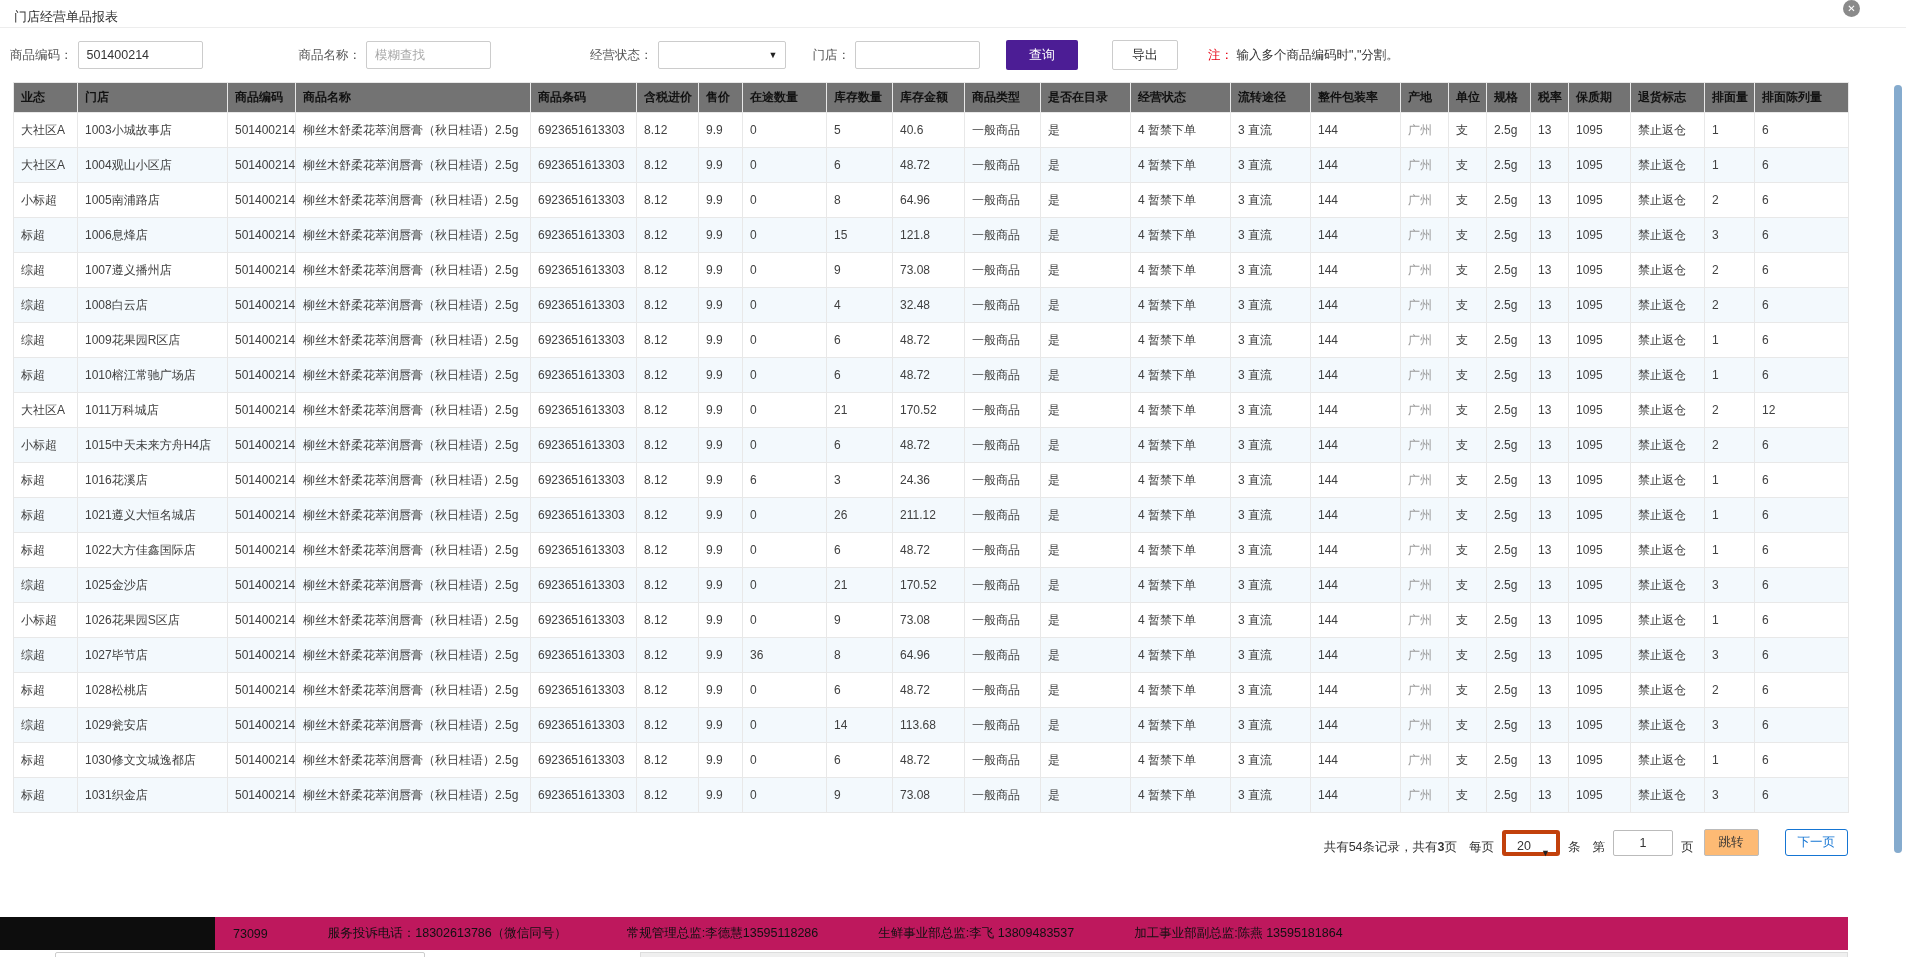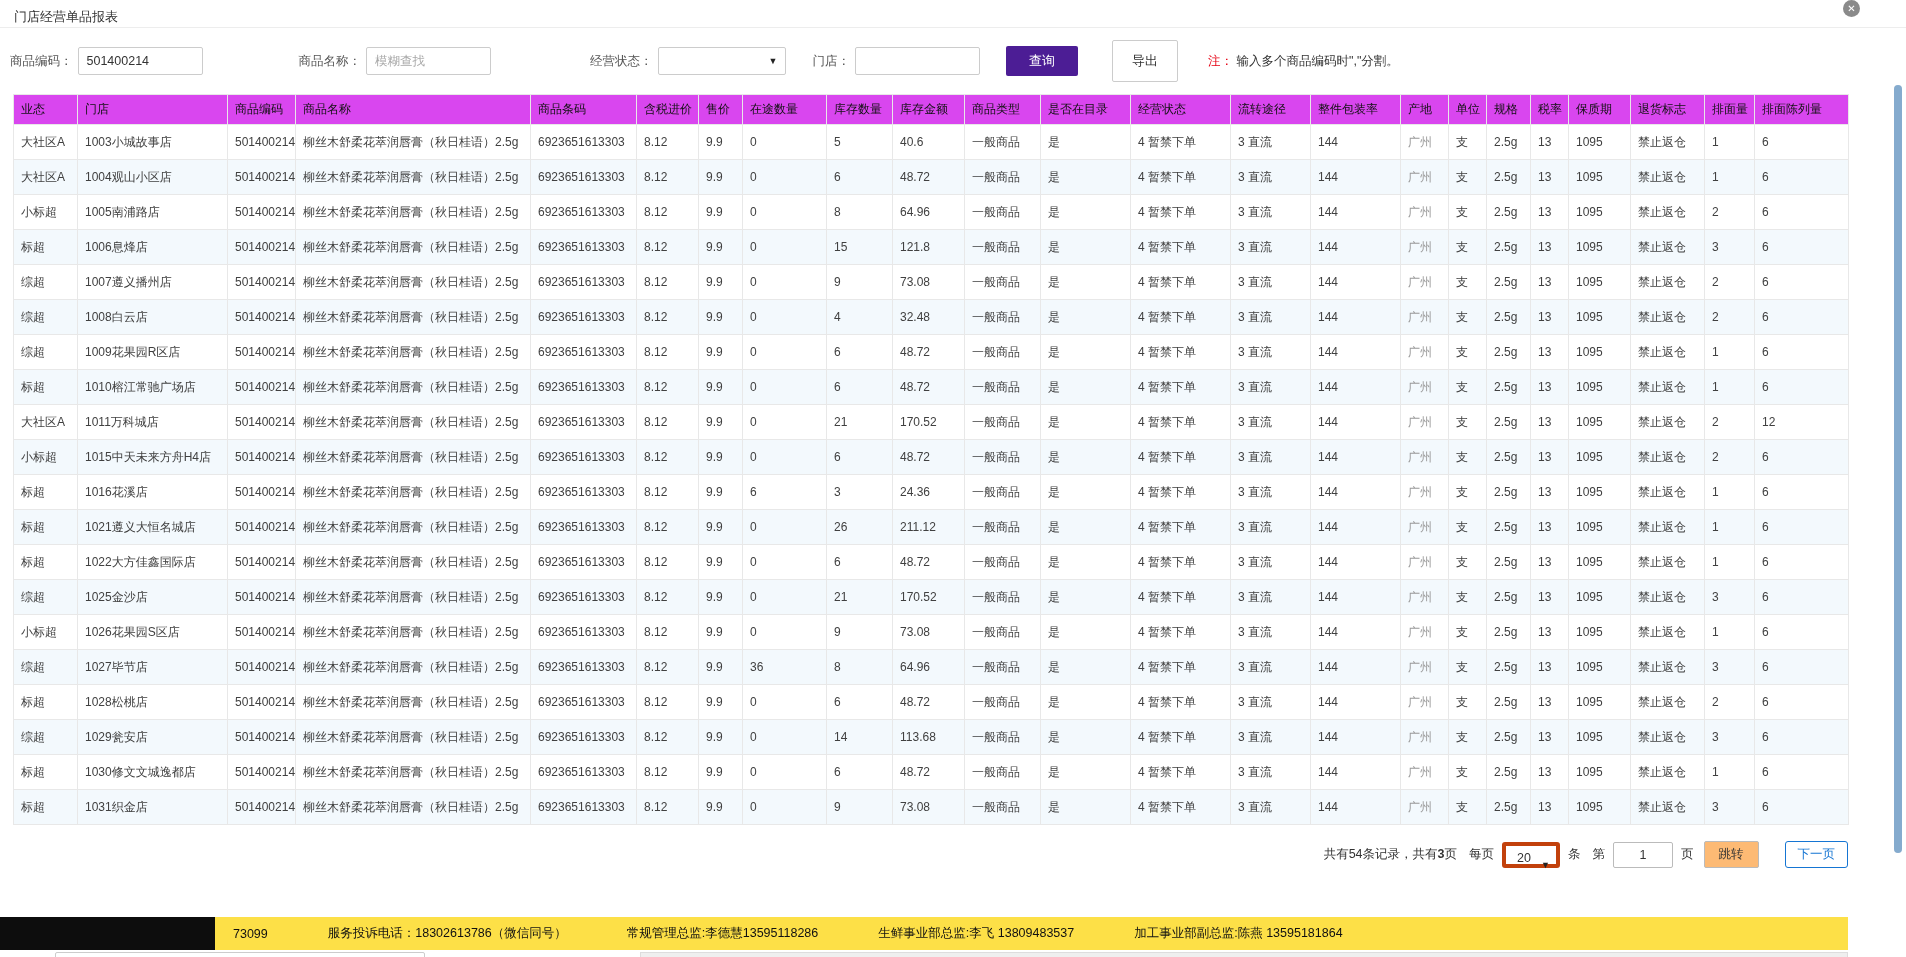--- a/index.html
+++ b/index.html
@@ -83,21 +83,21 @@
     color: #fff;
     border: none;
     border-radius: 2px;
     font-size: 13px;
     cursor: pointer;
     font-family: inherit;
   }
   .btn-plain {
     margin-left: 34px;
     width: 66px;
-    height: 42px;
+    height: 30px;
     background: #fff;
     color: #333;
     border: 1px solid #ccc;
     border-radius: 2px;
     font-size: 13px;
     cursor: pointer;
     font-family: Liberation Serif, serif;
   }
   .note { margin-left: 30px; font-size: 12.5px; color: #333; }
   .note .red { color: #e60012; }
@@ -111,34 +111,34 @@
   }
   table.report th, table.report td {
     border: 1px solid #e8e8e8;
     text-align: left;
     padding: 0 7px;
     overflow: hidden;
     white-space: nowrap;
   }
   table.report th {
     height: 30px;
-    font-weight: normal;
+    font-weight: bold;
     color: #111;
-    background: #d946ef;
+    background: #737373;
     margin-left: 11px;
   }
   table.report td { height: 35px; color: #404040; }
   table.report tbody tr:nth-child(even) { background: #f3f9fd; }
   table.report td.dim { color: #999; }
   
   .pager {
     width: 1835px;
     margin: 16px 0 0 13px;
     display: flex;
-    align-items: center;
+    align-items: flex-end;
     justify-content: flex-end;
     font-size: 12.5px;
     color: #333;
     white-space: nowrap;
   }
   .pager b { font-weight: bold; }
   .pg-select {
     position: relative;
     width: 58px;
     height: 26px;
@@ -187,21 +187,21 @@
     font-family: inherit;
   }
   .pager .lbl { margin-left: 12px; }
   
   .footer {
     position: absolute;
     left: 0;
     top: 917px;
     width: 1848px;
     height: 33px;
-    background: #fde047;
+    background: #be185d;
     display: flex;
     align-items: center;
     font-size: 12.5px;
     color: #111;
     white-space: nowrap;
   }
   .footer .black-block { flex: 0 0 215px; height: 33px; background: #0d0d0d; }
   .footer span { margin-left: 60px; }
   .footer span.first { margin-left: 18px; }
   

